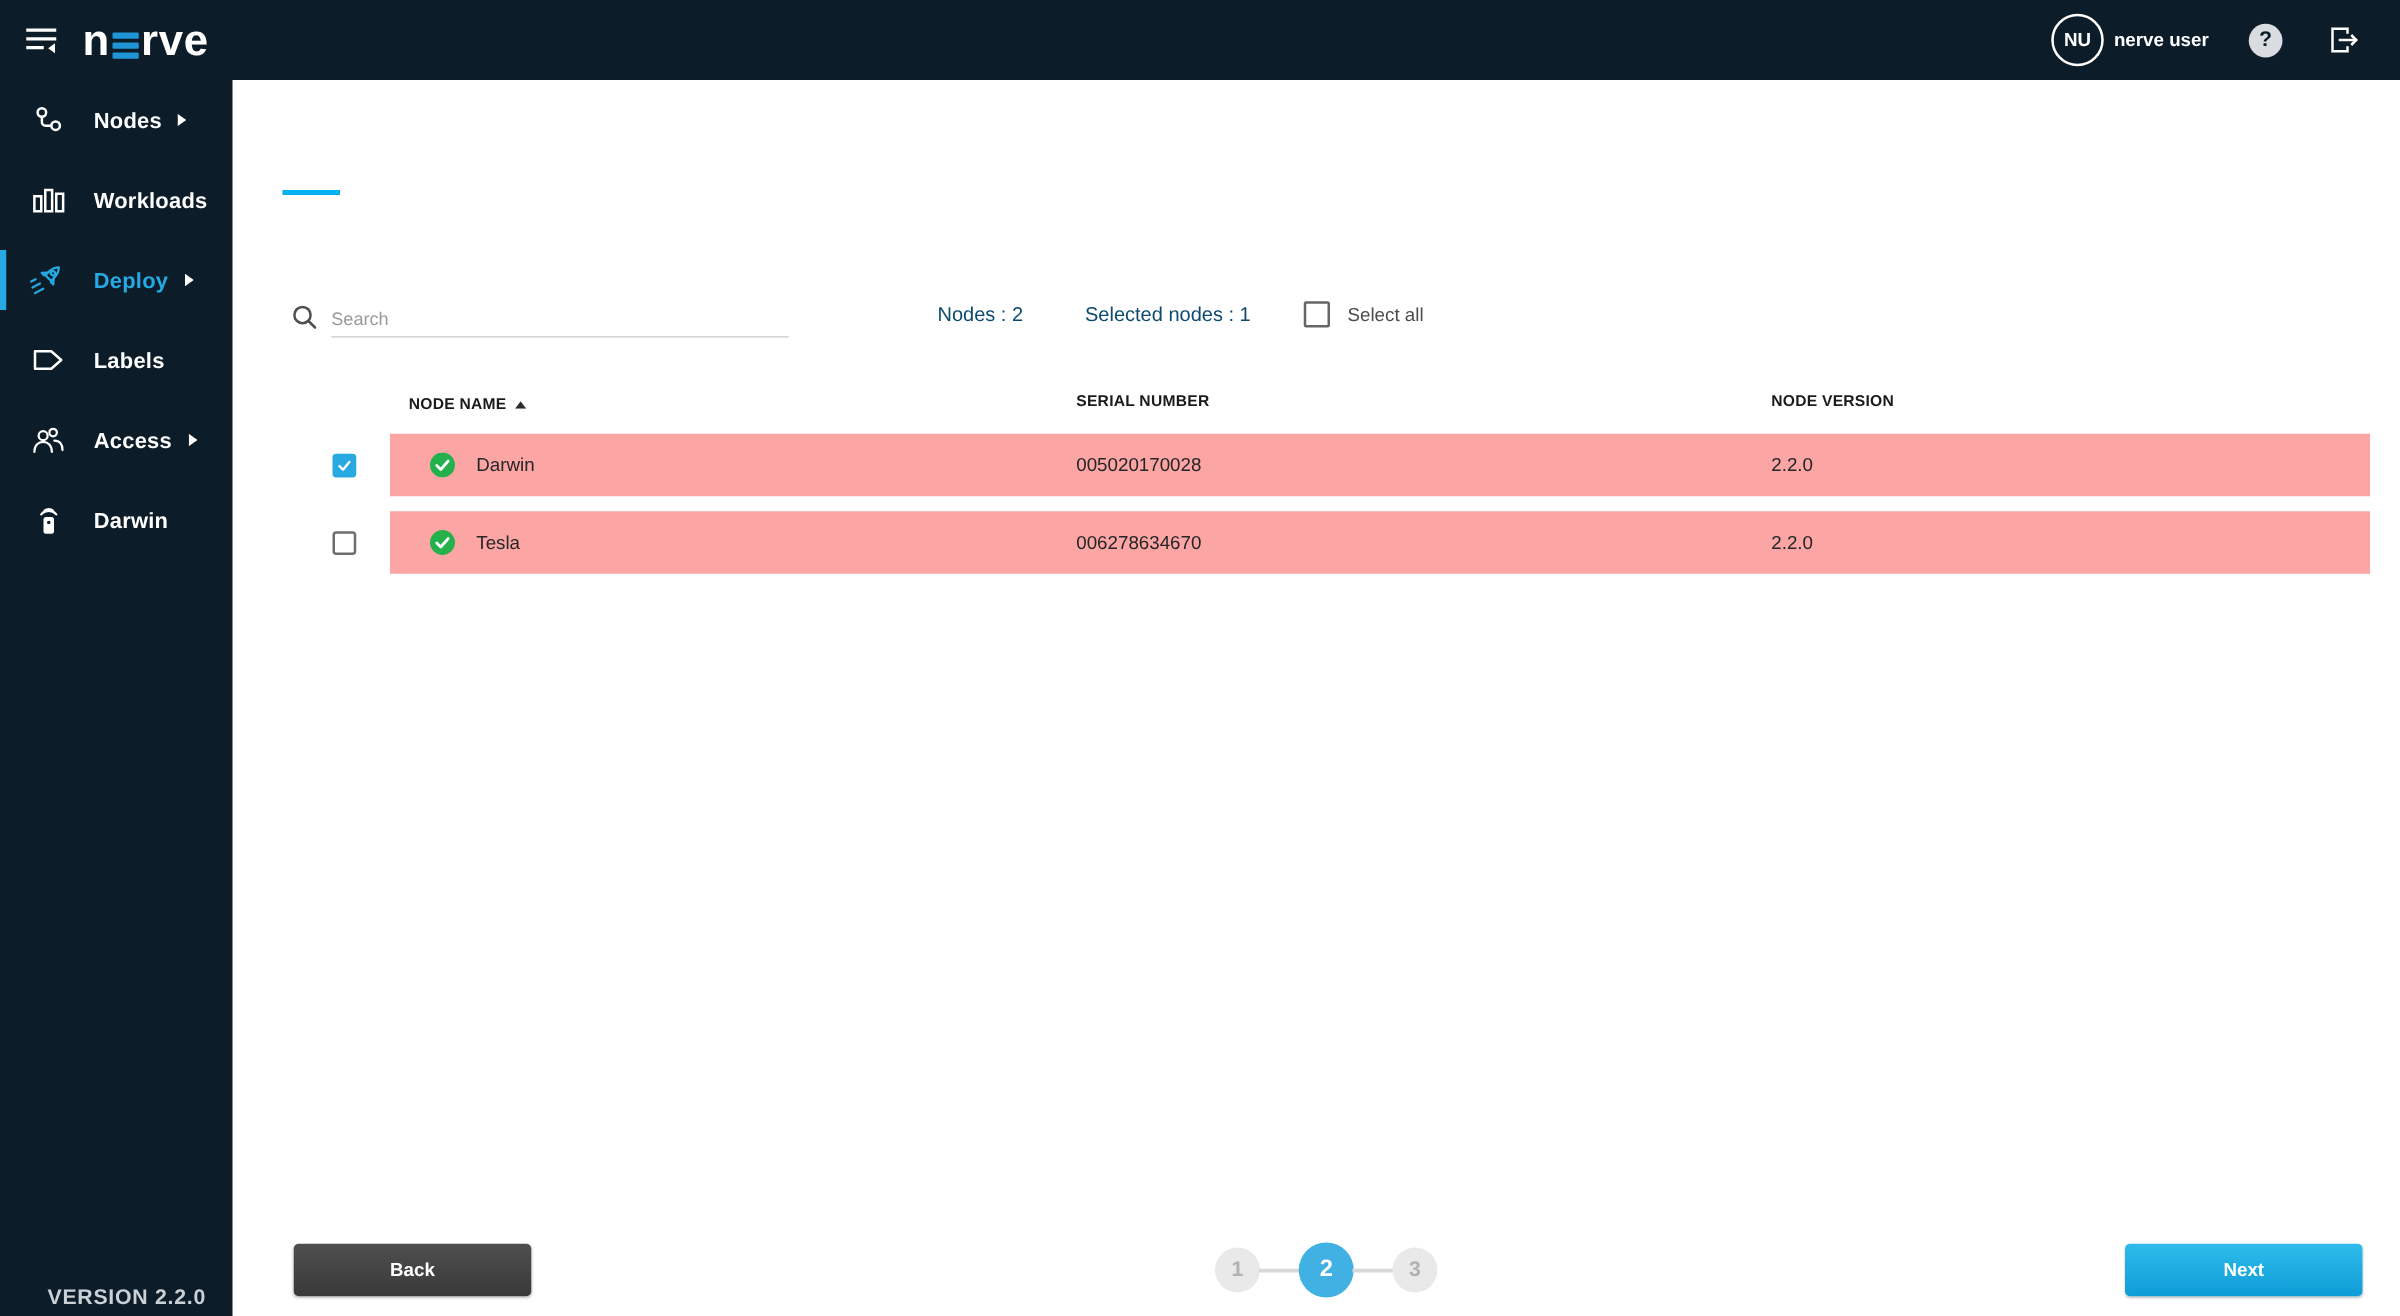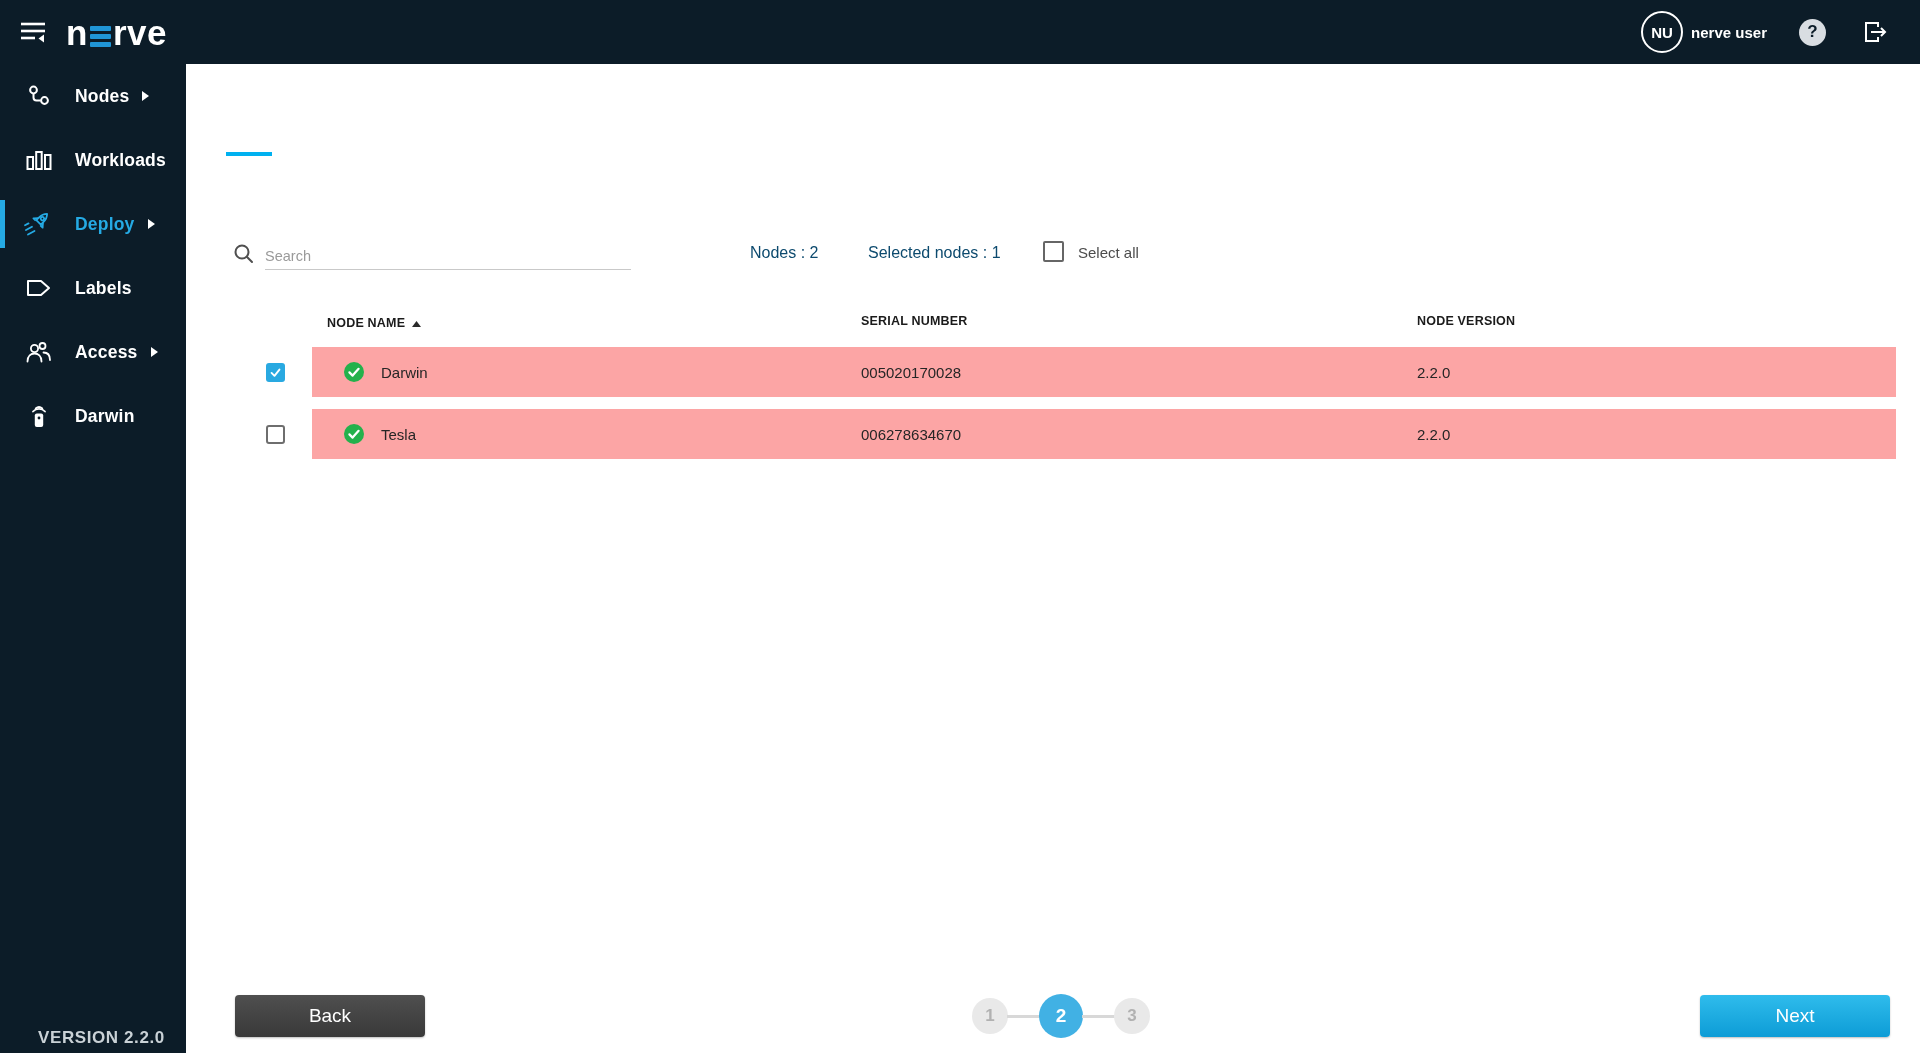--- a/index.html
+++ b/index.html
@@ -78,21 +78,21 @@
   .row-body { flex:1; height:50px; background:#fca5a5; display:flex; align-items:center;
     cursor:pointer; }
   .c-name { width:549px; padding-left:32px; display:flex; align-items:center; gap:17px; }
   .n-name, .c-serial, .c-version { font-size:15px; color:#262626; }
   .c-serial { width:556px; }
   .c-version { flex:1; }
   .status-ok { width:20px; height:20px; display:flex; }
 
   
   .btn { position:absolute; top:931px; width:190px; height:42px; border:none;
-    border-radius:4px; color:#fff; font-size:19px; font-weight:400;
+    border-radius:4px; color:#fff; font-size:15px; font-weight:700;
     font-family:"Liberation Sans", sans-serif; cursor:pointer;
     box-shadow:0 1px 2px rgba(0,0,0,.25); }
   .btn-back { left:49px; background:linear-gradient(#4f4f4f,#393939); }
   .btn-next { right:30px; background:linear-gradient(#2fbcec,#0d9cd6); }
 
   .stepper { position:absolute; left:786px; top:930px; height:44px;
     display:flex; align-items:center; }
   .step { width:36px; height:36px; border-radius:50%; background:#e9e9e9; color:#b1b1b1;
     font-size:17px; font-weight:700; display:flex; align-items:center;
     justify-content:center; cursor:pointer; }

